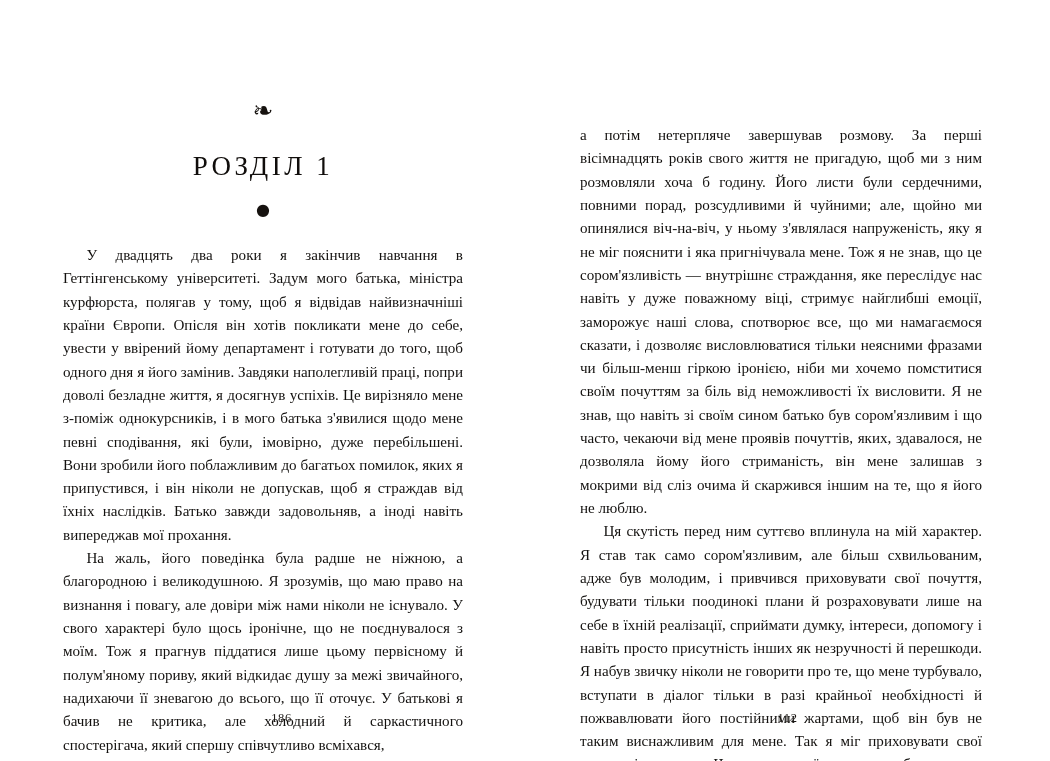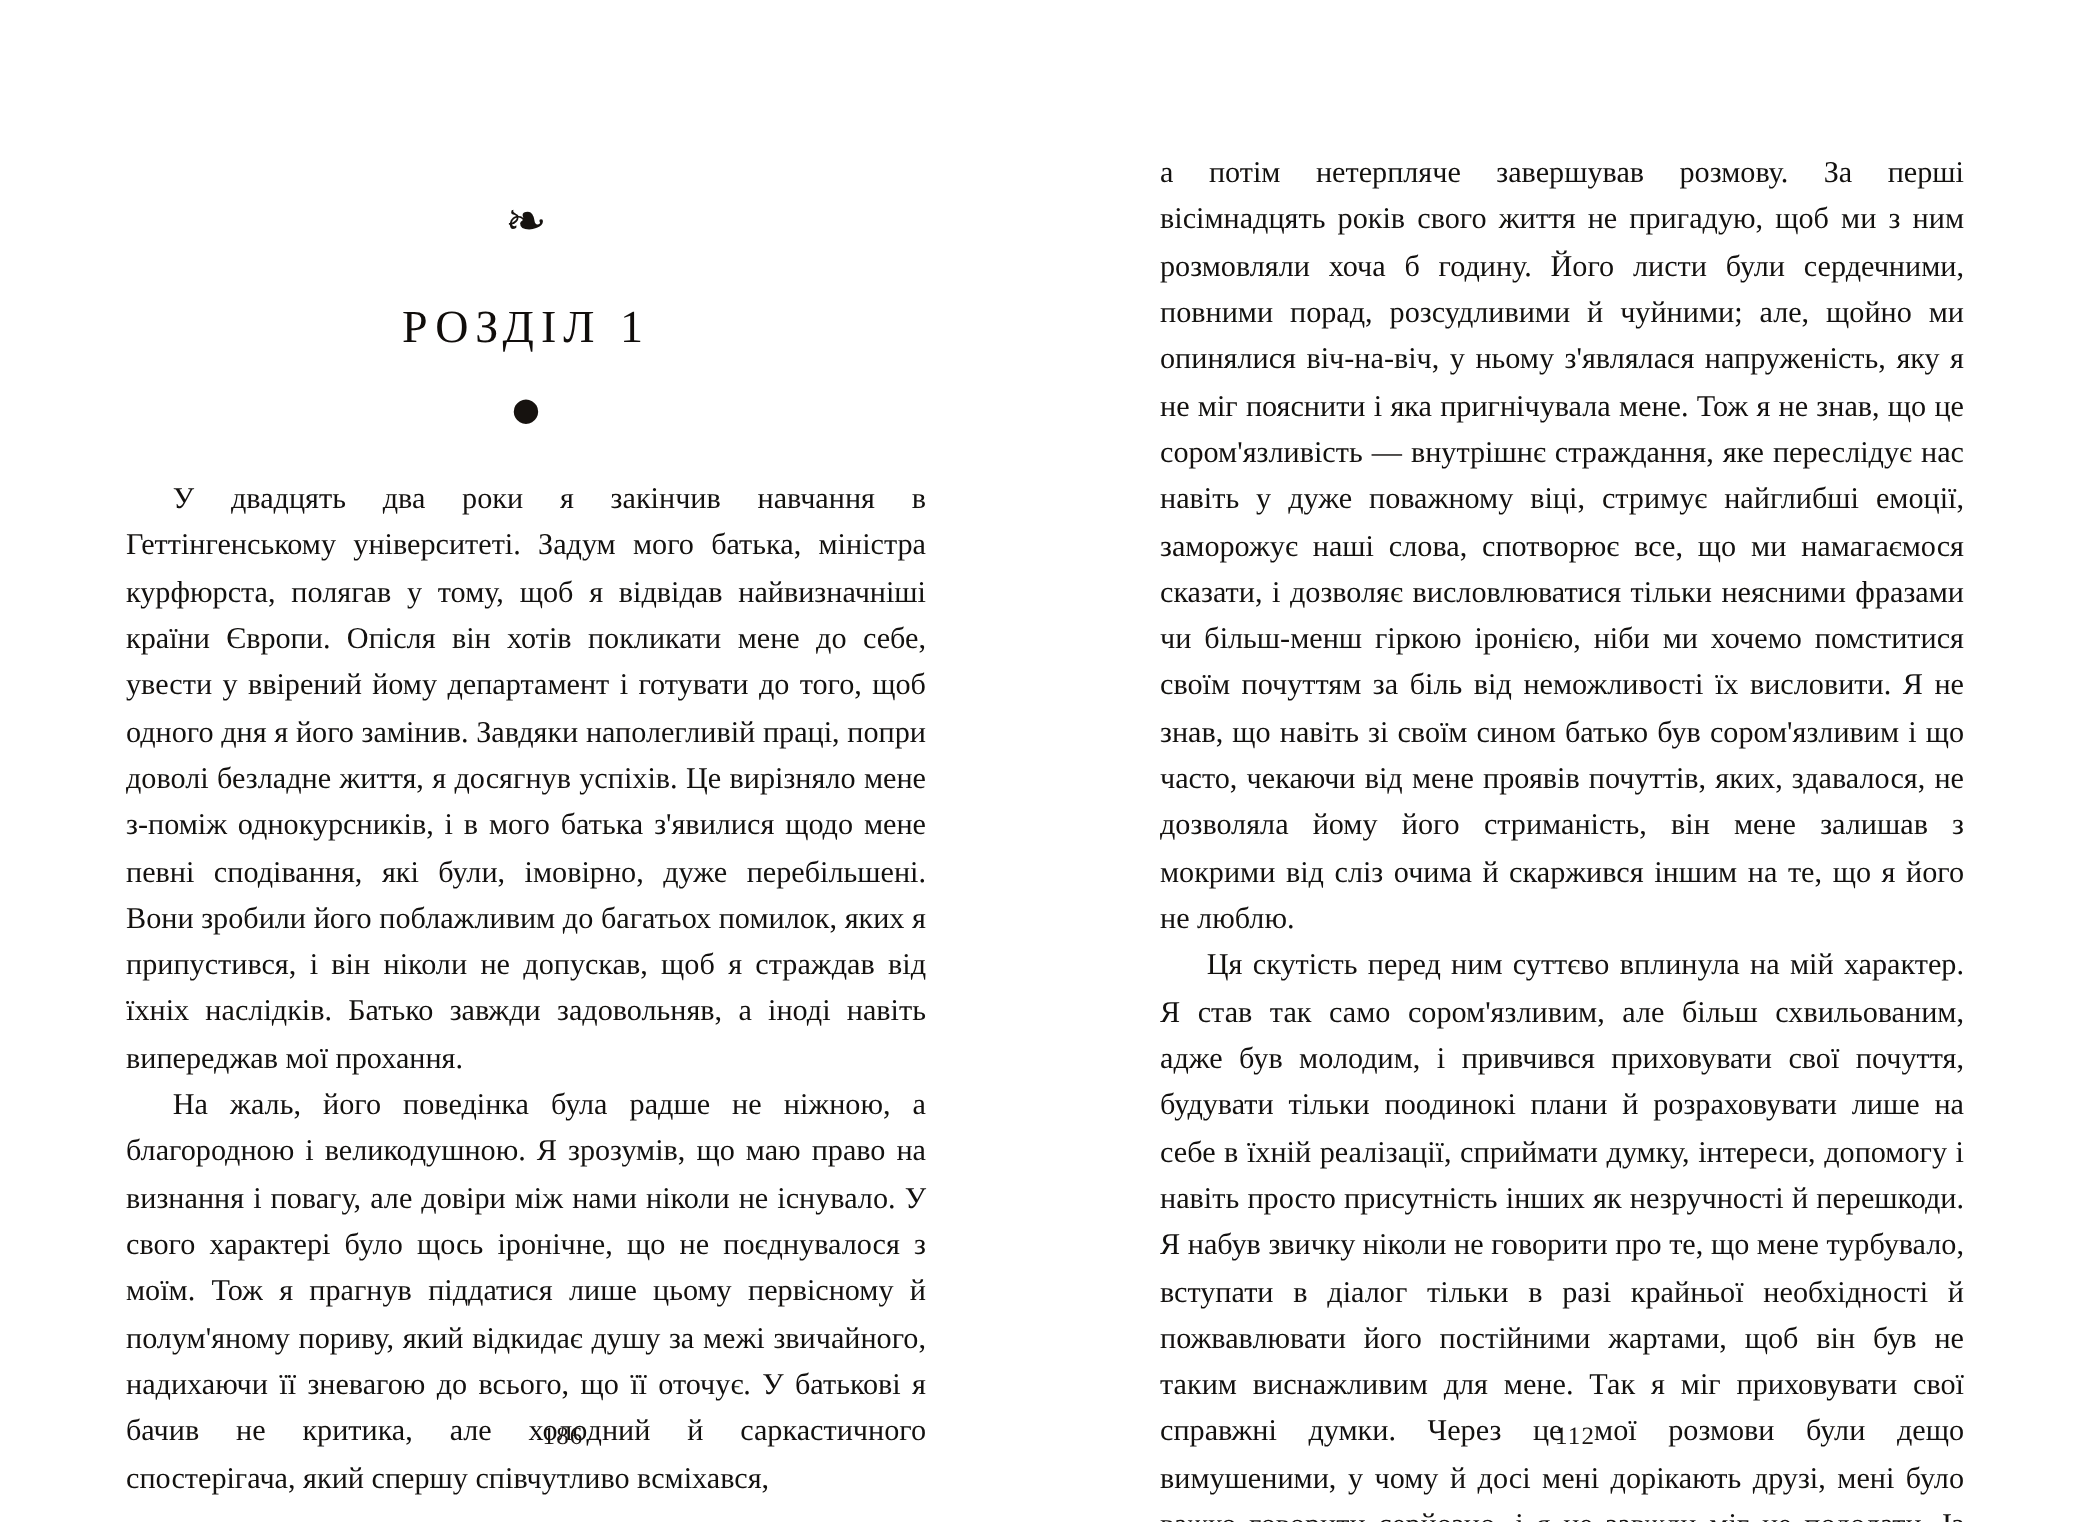--- a/index.html
+++ b/index.html
@@ -31,33 +31,34 @@
     top: 76px;
     bottom: 60px;
   }
   .page-left .page-inner {
     left: 63px;
     width: 400px;
   }
   .page-right .page-inner {
     left: 55px;
     width: 402px;
+    margin-top: 48px;
   }
   .ornament {
     text-align: center;
     font-size: 25px;
     line-height: 1;
     color: #16120f;
     margin-top: 22px;
     letter-spacing: 0;
     font-family: "DejaVu Sans", sans-serif;
   }
   .chapter-title {
     text-align: center;
-    font-size: 23px;
+    font-size: 27px;
     letter-spacing: 3.5px;
     margin-top: 28px;
     font-family: "Liberation Serif", serif;
     color: #100d0b;
     font-weight: normal;
   }
   .title-dot {
     text-align: center;
     font-size: 16px;
     line-height: 1;

